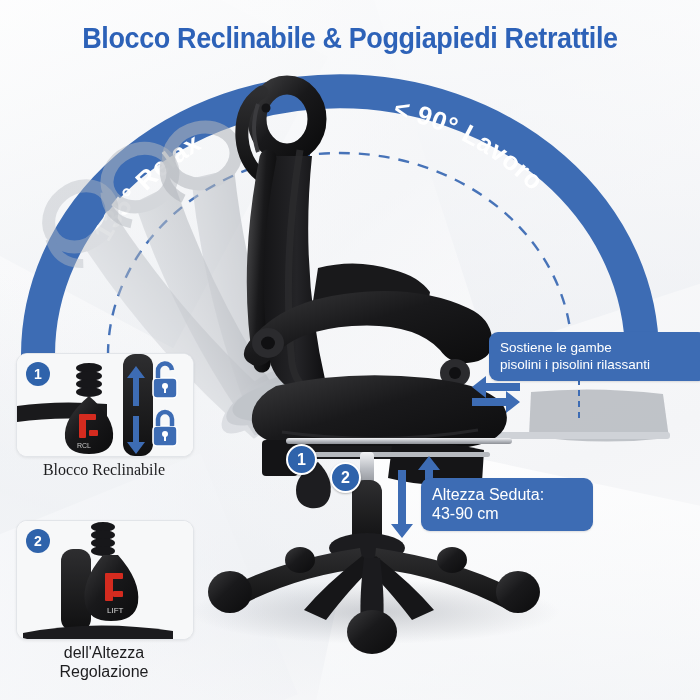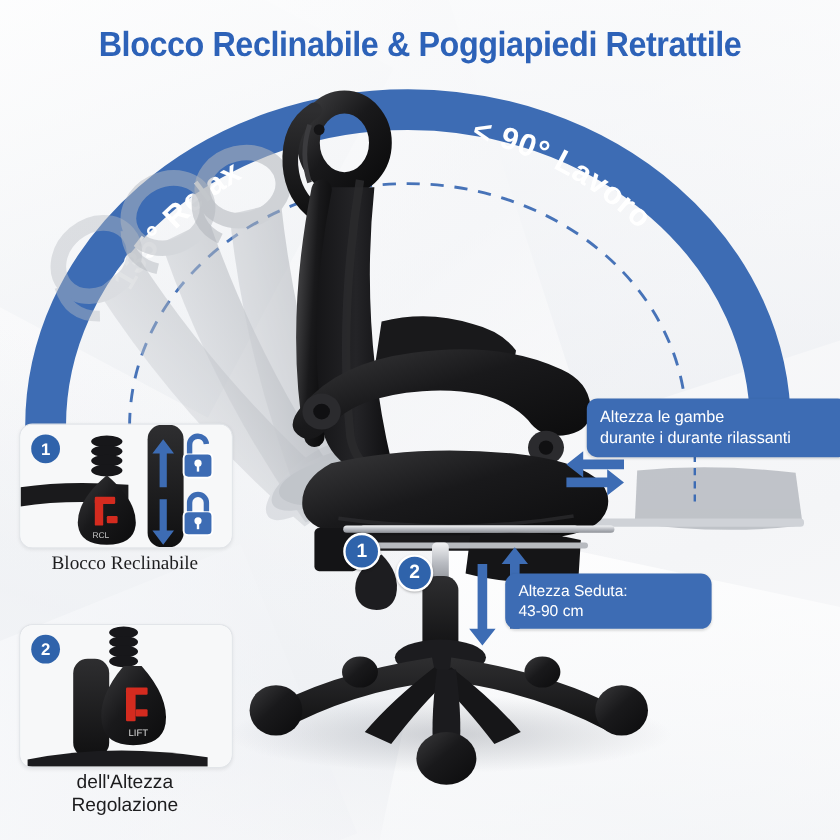--- a/index.html
+++ b/index.html
@@ -35,21 +35,21 @@
   
   #chair{position:absolute;left:0;top:0;width:700px;height:700px;}
 
   
   .bubble{
     position:absolute;background:#3d6cb4;color:#fff;border-radius:9px;
     padding:7px 11px 8px;font-size:13.5px;line-height:1.27;font-weight:500;
     box-shadow:0 1px 2px rgba(0,0,0,.12);
   }
   #bubble-legs{left:489px;top:332px;width:196px;}
-  #bubble-height{left:421px;top:478px;width:150px;font-size:13px;line-height:1.2;}
+  #bubble-height{left:421px;top:478px;width:150px;font-size:16px;line-height:1.2;}
 
   
   #leader{position:absolute;left:578px;top:368px;width:0;height:50px;border-left:2px dashed #3d6cb4;}
 
   
   .marker{
     position:absolute;width:27px;height:27px;border-radius:50%;
     background:#2f63ab;color:#fff;font-size:16px;font-weight:bold;
     display:flex;align-items:center;justify-content:center;
     border:2px solid #fff;box-shadow:0 1px 2px rgba(0,0,0,.25);
@@ -244,22 +244,22 @@
 
     <g fill="#3d6cb4">
       <path d="M398 470 l0 54 l-7 0 l11 14 l11 -14 l-7 0 l0 -54 z"></path>
       <path d="M415 524 l0 -54 l-7 0 l11 -14 l11 14 l-7 0 l0 54 z" transform="translate(10,0)"></path>
     </g>
   </svg>
 
   <div id="leader"></div>
 
   <div class="bubble" id="bubble-legs">
-    <div>Altezza le gambe</div>
-    <div>durante i durante rilassanti</div>
+    <div>Sostiene le gambe</div>
+    <div>pisolini i pisolini rilassanti</div>
   </div>
 
   <div class="bubble" id="bubble-height">
     <div>Altezza Seduta:</div>
     <div>43-90 cm</div>
   </div>
 
   <div class="marker" id="marker-1">1</div>
   <div class="marker" id="marker-2">2</div>
 

